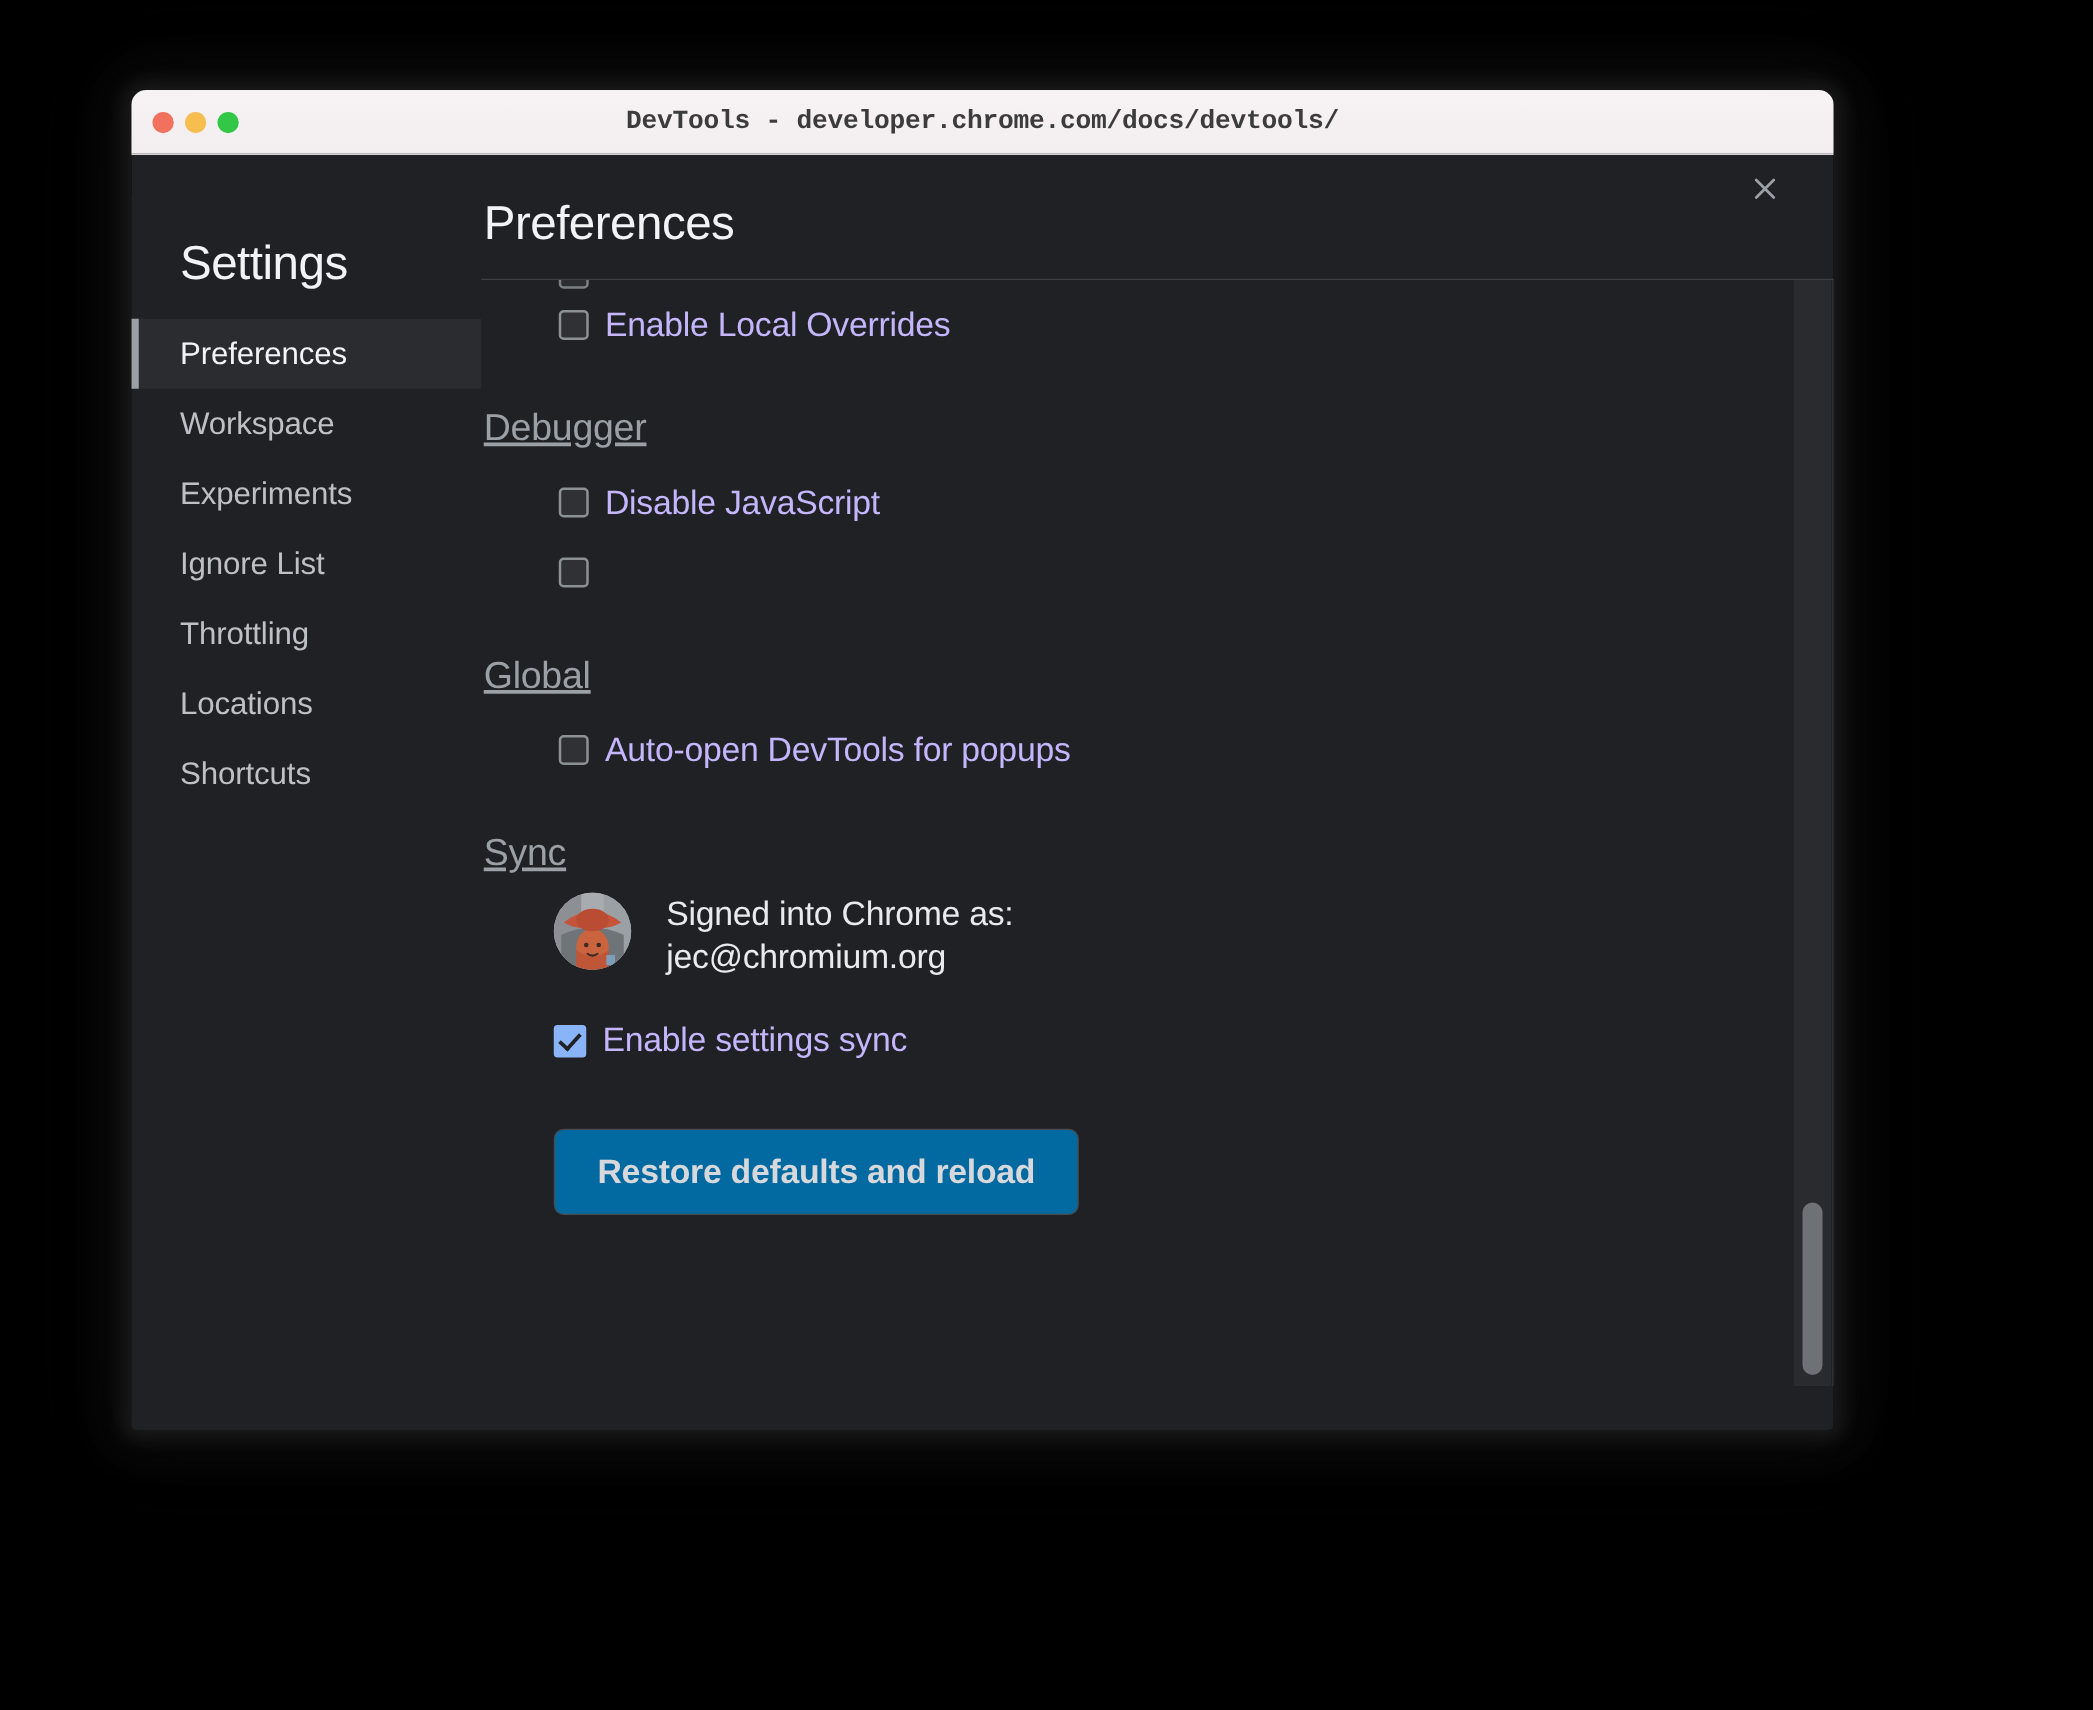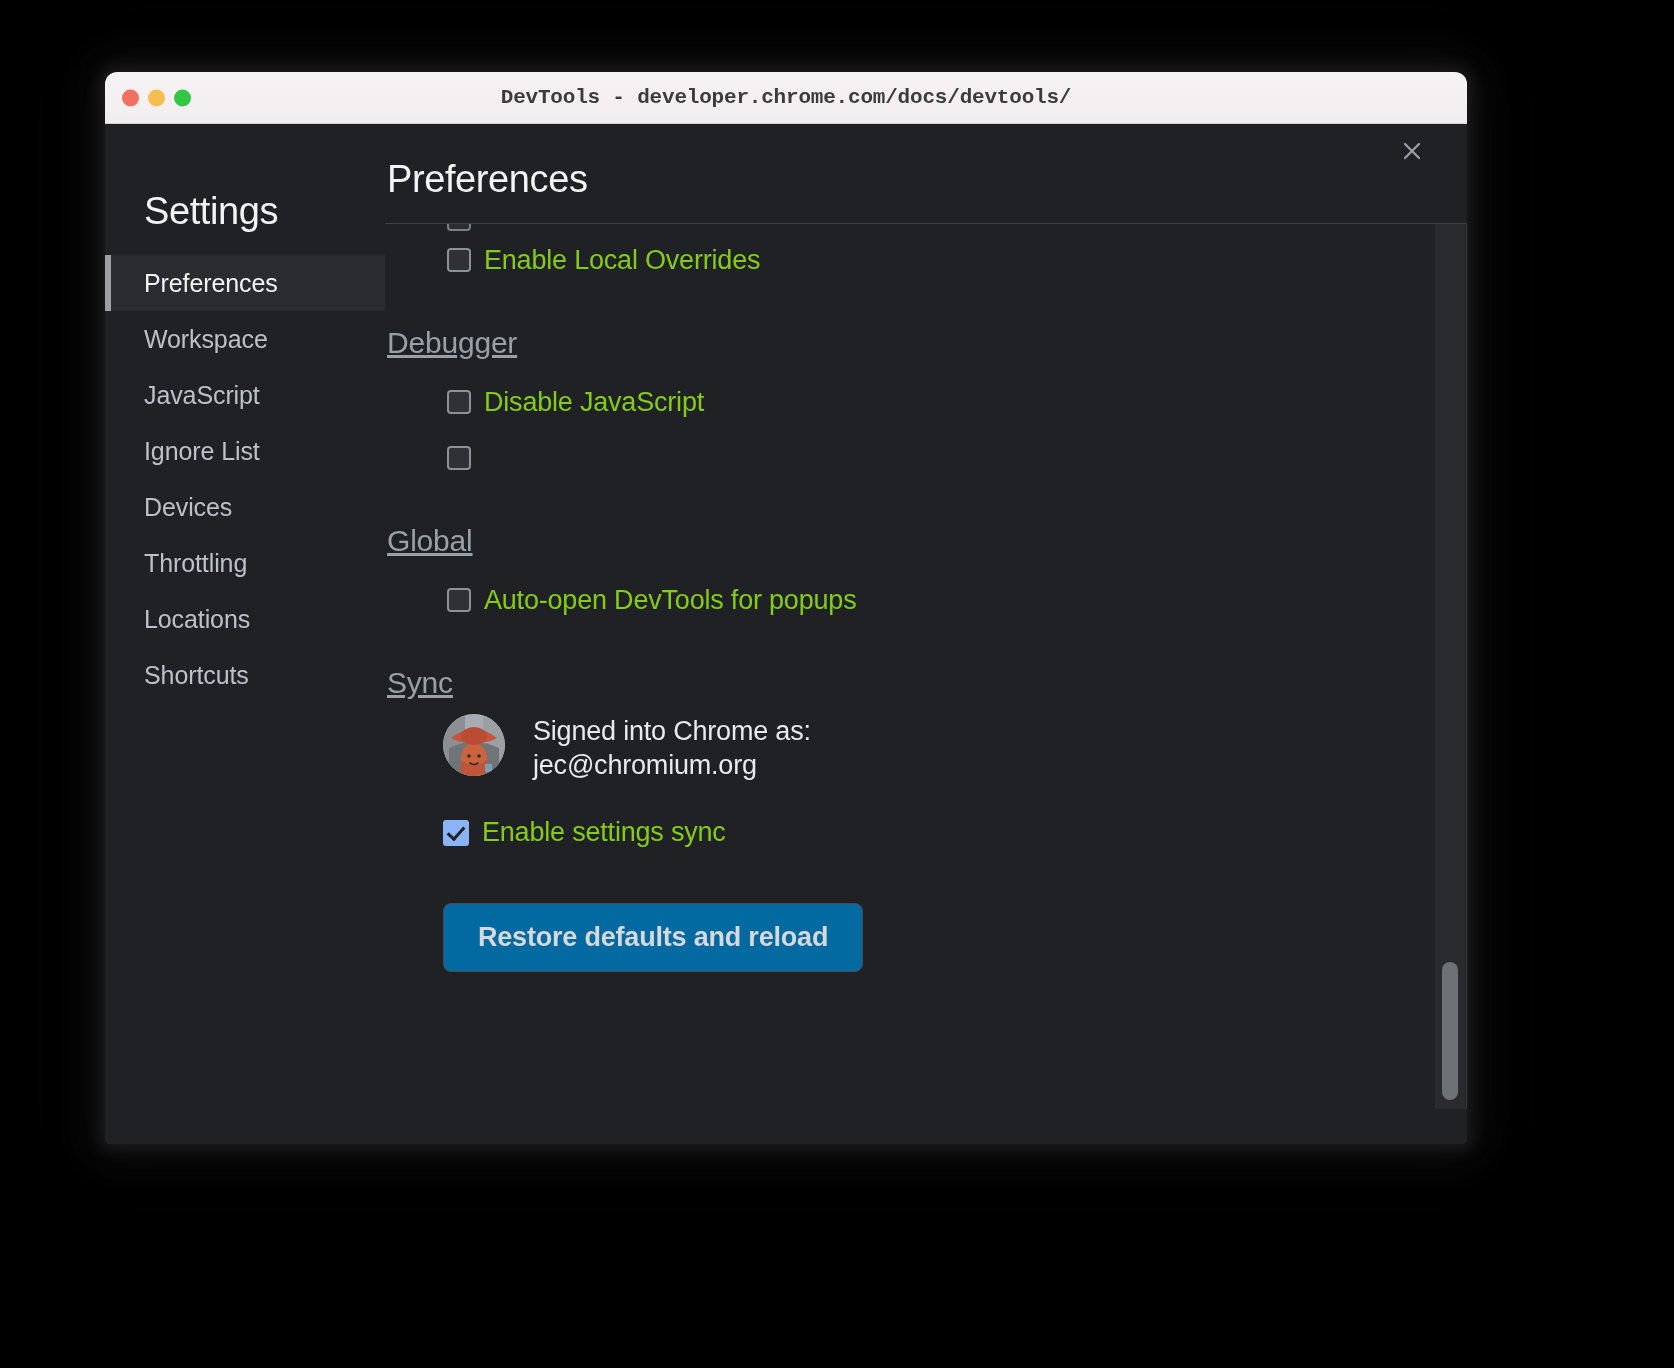--- a/index.html
+++ b/index.html
@@ -208,21 +208,21 @@
     content: "";
     position: absolute;
     left: 8px; top: 3px;
     width: 7px; height: 14px;
     border: solid #202124;
     border-width: 0 3px 3px 0;
     transform: rotate(42deg);
   }
   .cb-label {
     font-size: 27px;
-    color: #84cc16;
+    color: #c4b5fd;
     letter-spacing: -0.2px;
     white-space: nowrap;
   }
 
   
   .account-row {
     display: flex;
     padding-left: 58px;
     gap: 28px;
     margin: 14px 0 22px 0;
@@ -296,27 +296,24 @@
       <div class="sidebar">
         <div class="settings-heading">Settings</div>
 
         <div class="nav-item selected">
           <span>Preferences</span>
         </div>
         <div class="nav-item">
           <span>Workspace</span>
         </div>
         <div class="nav-item">
-          <span>JavaScript</span>
+          <span>Experiments</span>
         </div>
         <div class="nav-item">
           <span>Ignore List</span>
-        </div>
-        <div class="nav-item">
-          <span>Devices</span>
         </div>
         <div class="nav-item">
           <span>Throttling</span>
         </div>
         <div class="nav-item">
           <span>Locations</span>
         </div>
         <div class="nav-item">
           <span>Shortcuts</span>
         </div>

